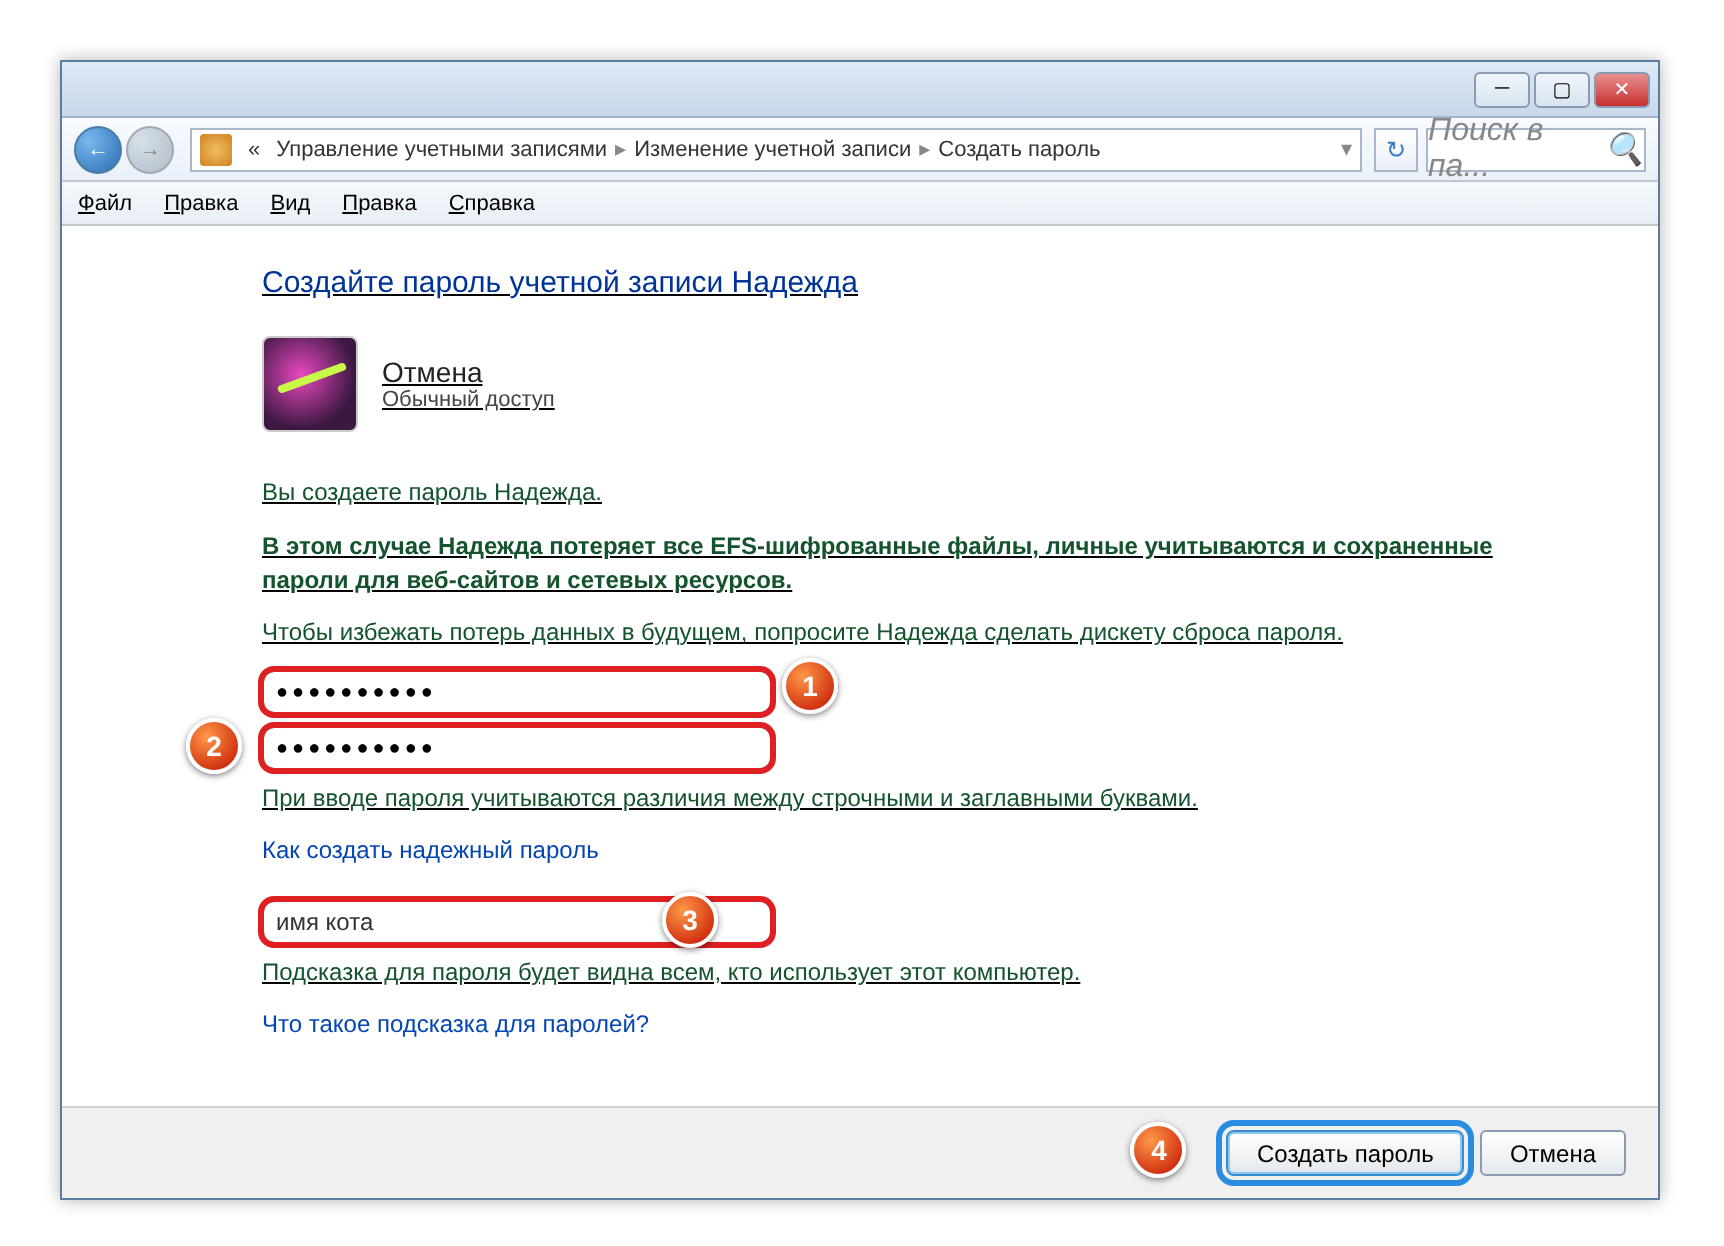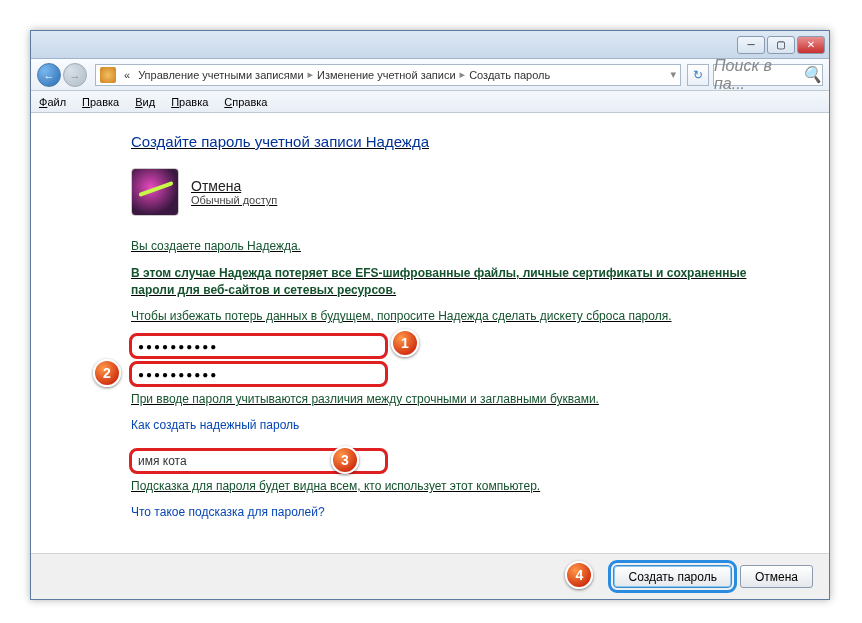--- a/index.html
+++ b/index.html
@@ -248,21 +248,21 @@
 
     <div class="userrow">
       <div class="avatar"></div>
       <div>
         <div class="uname">Отмена</div>
         <div class="urole">Обычный доступ</div>
       </div>
     </div>
 
     <div class="para">Вы создаете пароль Надежда.</div>
-    <div class="para bold">В этом случае Надежда потеряет все EFS-шифрованные файлы, личные сертификаты и сохраненные пароли для веб-сайтов и сетевых ресурсов.</div>
+    <div class="para bold">В этом случае Надежда потеряет все EFS-шифрованные файлы, личные учитываются и сохраненные пароли для веб-сайтов и сетевых ресурсов.</div>
     <div class="para">Чтобы избежать потерь данных в будущем, попросите Надежда сделать дискету сброса пароля.</div>
 
     <div class="fieldrow">
       <input type="text" class="pw-input dots hl-red" value="●●●●●●●●●●" style="">
       <div class="marker" style="left:260px; top:-6px;">1</div>
     </div>
     <div class="fieldrow">
       <input type="text" class="pw-input dots hl-red" value="●●●●●●●●●●" style="">
       <div class="marker" style="left:-38px; top:-4px;">2</div>
     </div>

